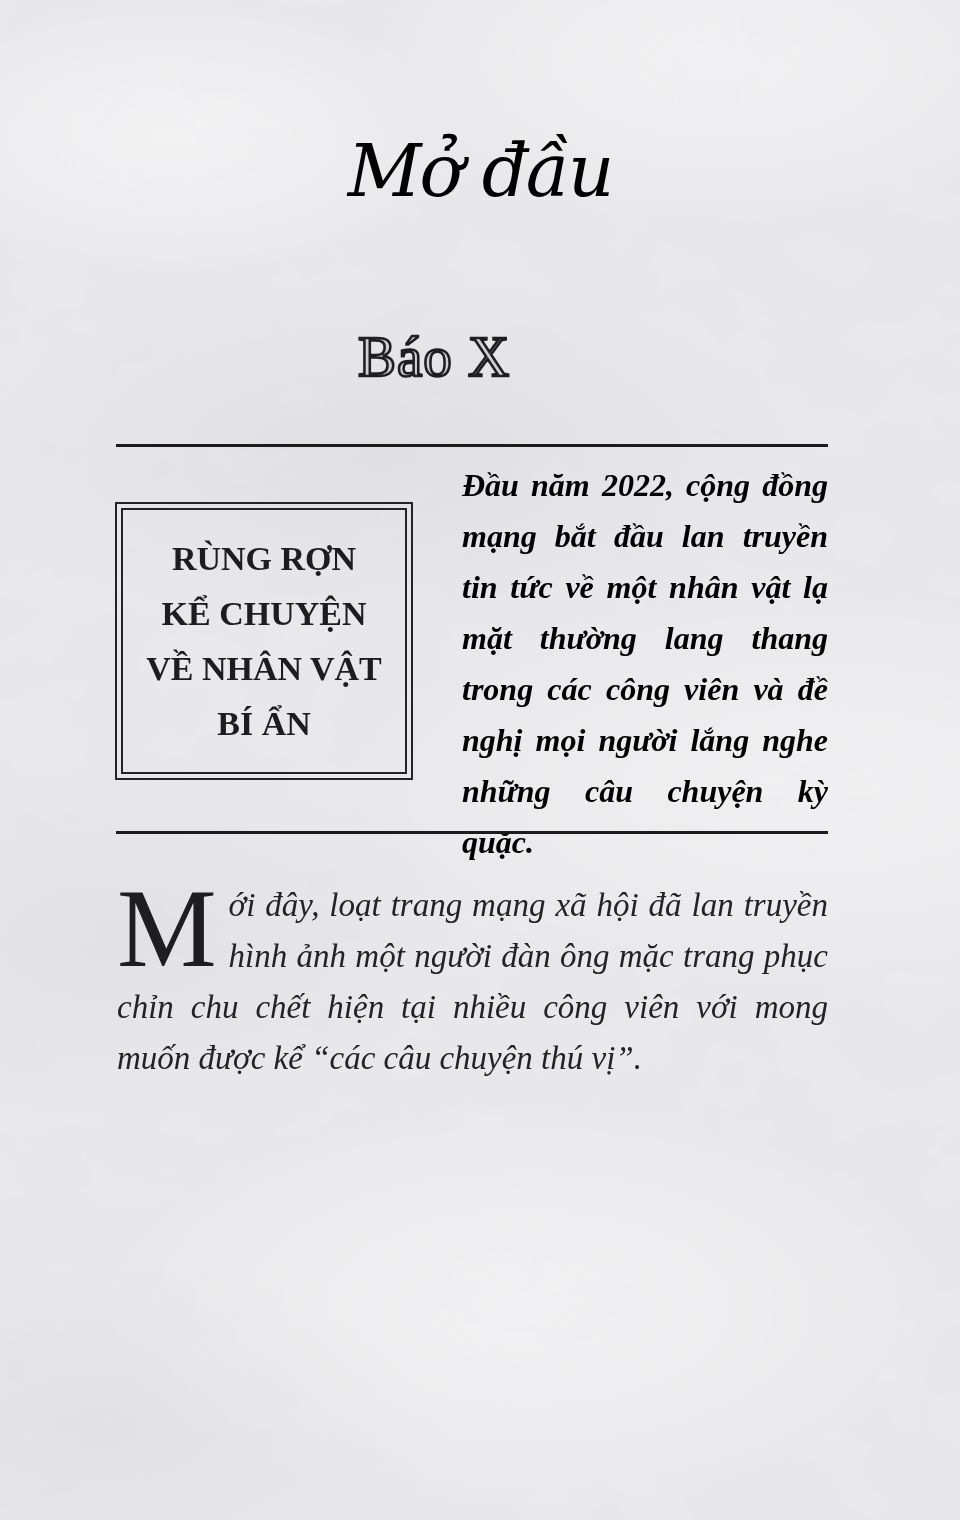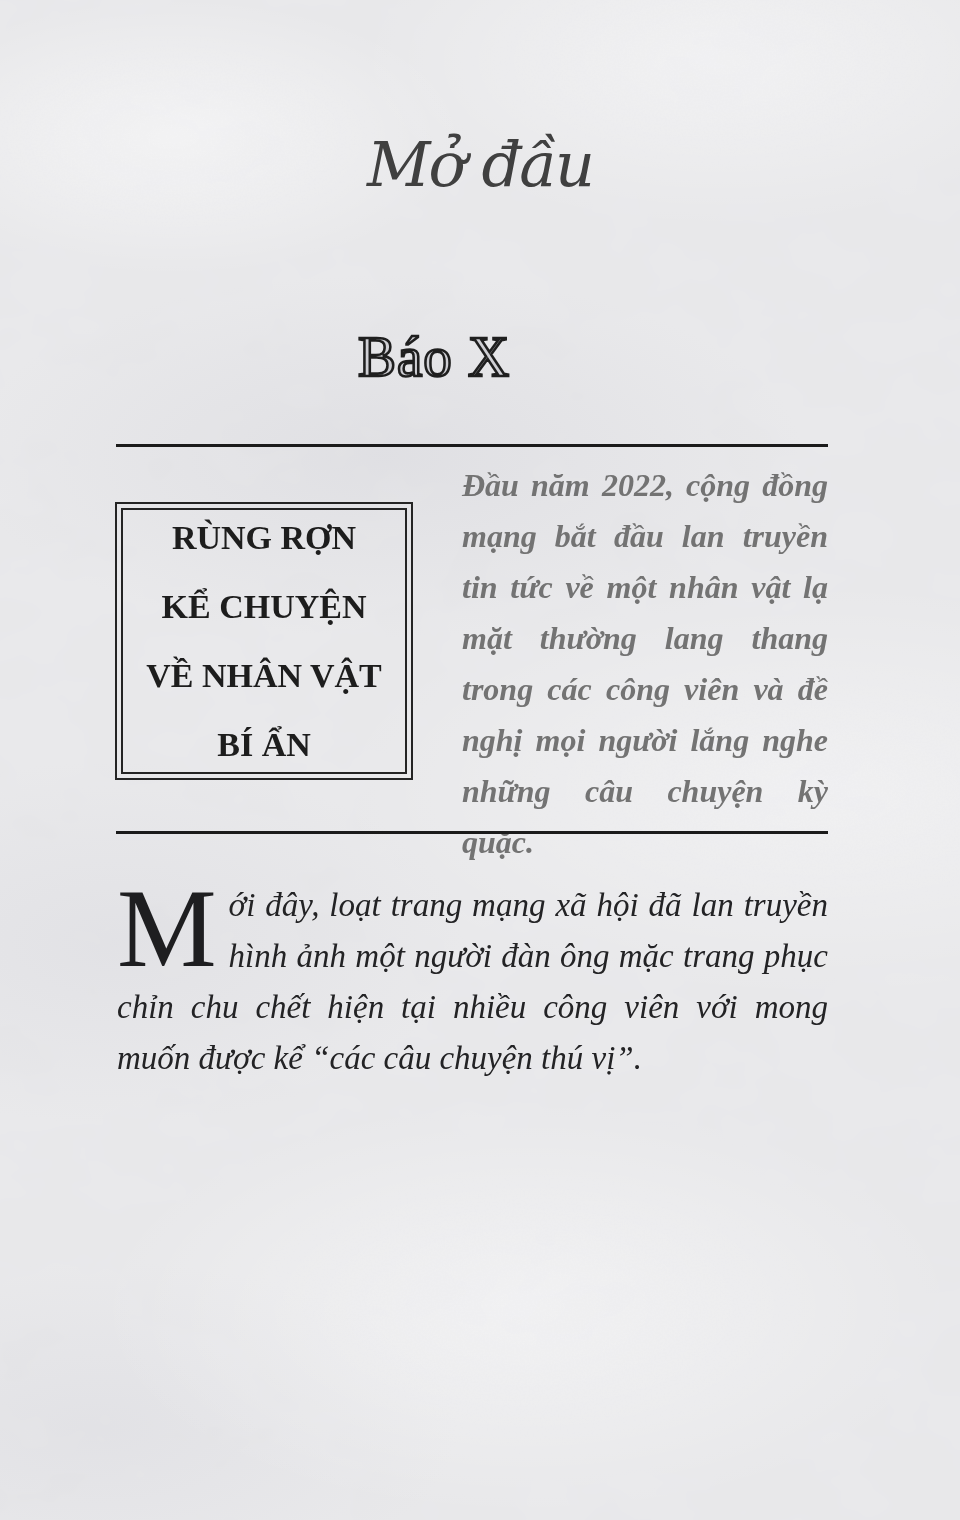--- a/index.html
+++ b/index.html
@@ -23,23 +23,23 @@
       radial-gradient(620px 300px at 55% 86%, rgba(255,255,255,0.45), rgba(255,255,255,0) 70%),
       radial-gradient(520px 240px at 10% 94%, rgba(206,206,214,0.28), rgba(206,206,214,0) 70%);
   }
   .texture-svg { position: absolute; inset: 0; display: block; }
 
   .chapter-title {
     position: absolute; top: 128px; left: 0; width: 960px;
     text-align: center;
     font-family: "DejaVu Serif", serif;
     font-style: italic;
-    font-size: 62px;
+    font-size: 72px;
     line-height: 1.2;
-    color: #404040;
+    color: #000000;
     letter-spacing: -2px;
   }
   .newspaper-name {
     position: absolute; top: 326px; left: 0; width: 868px;
     text-align: center;
     font-size: 57px;
     line-height: 1.1;
     letter-spacing: 1px;
     color: #cfcfd4;
     -webkit-text-stroke: 2.6px #1f1f1f;
@@ -57,39 +57,39 @@
     box-sizing: border-box;
     border: 2px solid #242424;
     padding: 4px;
     background: transparent;
   }
   .headline-box-inner {
     box-sizing: border-box;
     width: 100%; height: 100%;
     border: 2px solid #242424;
     display: flex; flex-direction: column;
-    justify-content: space-between; align-items: center;
+    justify-content: center; align-items: center;
   }
   .headline-line {
     font-weight: bold;
     font-size: 34px;
     line-height: 55px;
     color: #1d1d1d;
     text-align: center;
     white-space: nowrap;
   }
 
   .lede-paragraph {
     position: absolute; top: 460px; left: 462px; width: 366px;
     font-weight: bold;
     font-style: italic;
     font-size: 32px;
     line-height: 51px;
     text-align: justify;
-    color: #737373;
+    color: #000000;
   }
 
   .article-body {
     position: absolute; top: 880px; left: 117px; width: 711px;
     font-style: italic;
     font-size: 33px;
     line-height: 51px;
     text-align: justify;
     color: #232325;
   }

